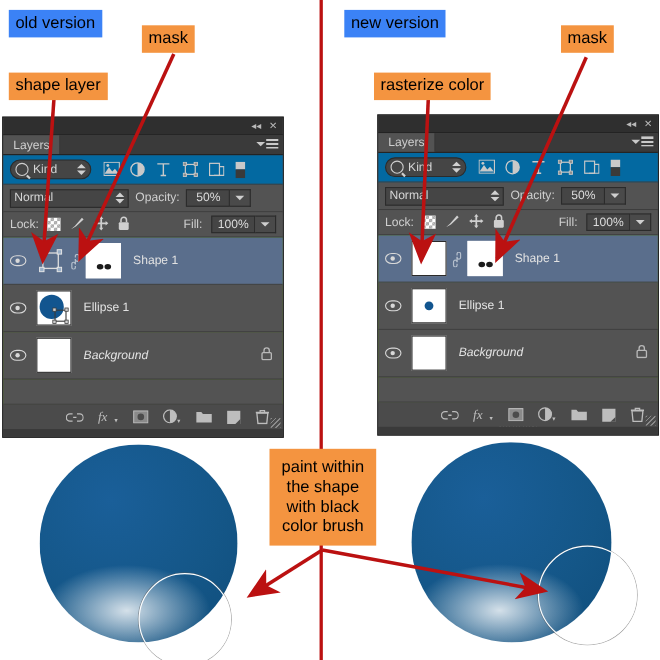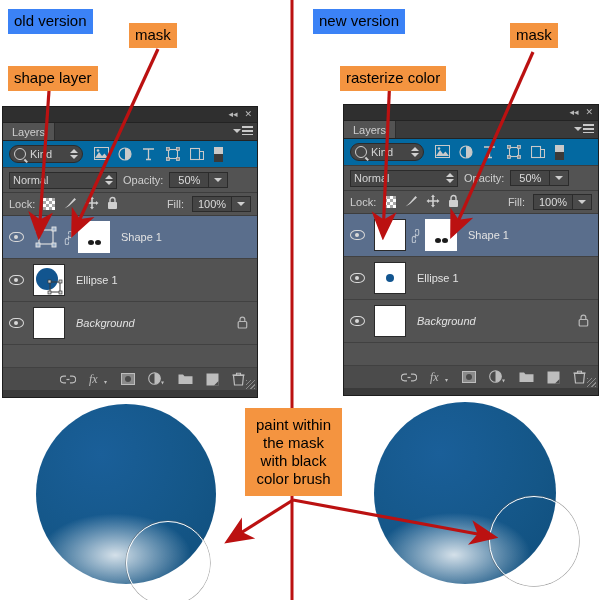--- a/index.html
+++ b/index.html
@@ -633,17 +633,17 @@
 
   <div class="callout yellow" style="left:8px;top:9px;">old version</div>
   <div class="callout orange" style="left:129px;top:23px;">mask</div>
   <div class="callout orange" style="left:8px;top:66px;">shape layer</div>
 
   <div class="callout yellow" style="left:313px;top:9px;">new version</div>
   <div class="callout orange" style="left:510px;top:23px;">mask</div>
   <div class="callout orange" style="left:340px;top:66px;">rasterize color</div>
 
   <div class="callout orange center" style="left:245px;top:408px;width:97px;padding:8px 4px;line-height:1.2;">paint within
-the mask
+the shape
 with black
 color brush</div>
 
 </div>
 
 </body></html>

